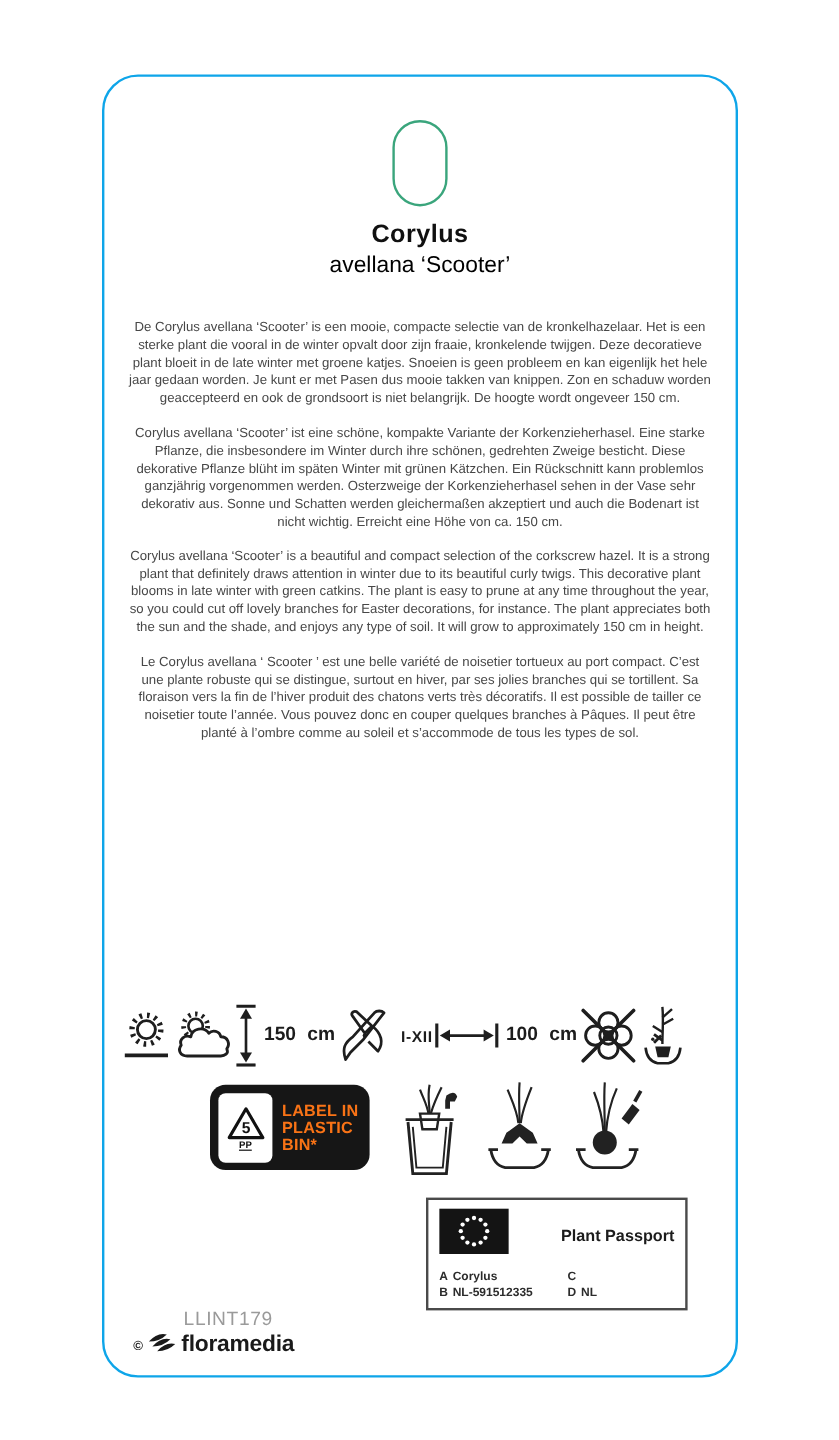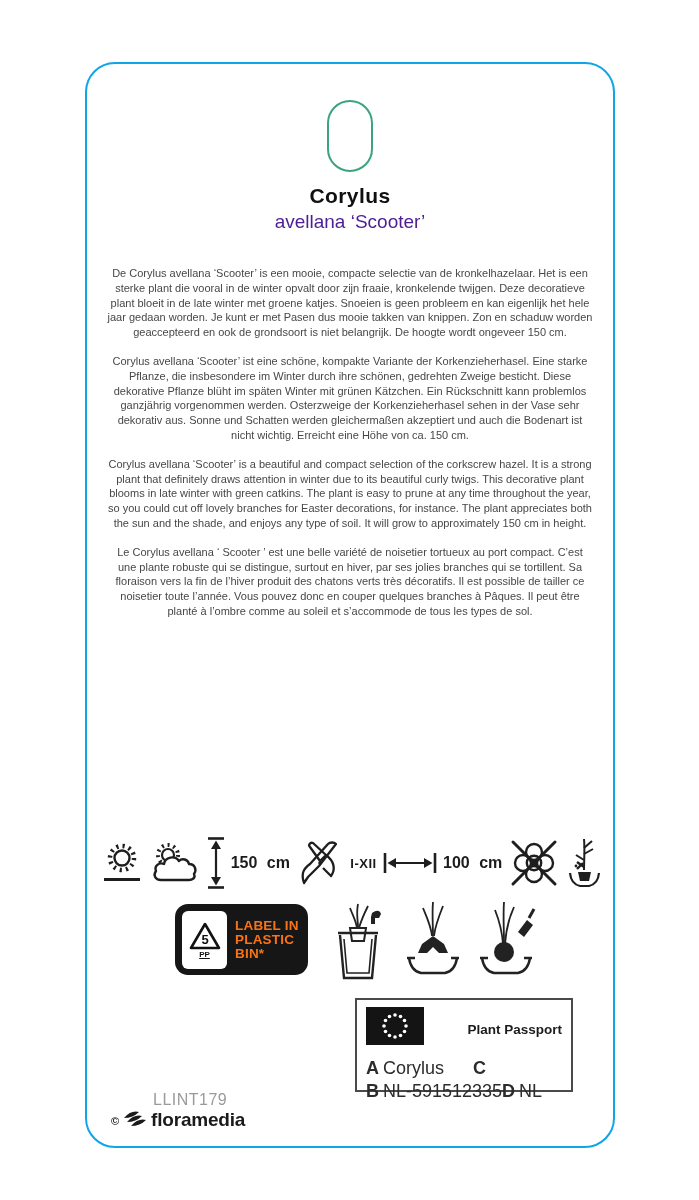--- a/index.html
+++ b/index.html
@@ -7,28 +7,28 @@
   .page { position:relative; width:699px; height:1200px; background:#ffffff; }
 
   .card { position:absolute; left:85px; top:62px; width:530px; height:1086px;
           background:#ffffff; border:2px solid #0ea5e9; border-radius:30px; }
 
   .hang-hole { position:absolute; left:50%; top:36px; transform:translateX(-50%);
                width:46px; height:72px; border:2.5px solid #3aa57c; border-radius:24px; background:#fff; }
 
   .title-block { position:absolute; top:120px; left:0; right:0; text-align:center; color:#101010; }
   .title { font-size:21px; font-weight:bold; letter-spacing:.4px; }
-  .subtitle { font-size:19px; font-weight:400; margin-top:3px; color:#4c1d95; }
+  .subtitle { font-size:19px; font-weight:400; margin-top:3px; color:#000000; }
 
   .descriptions { position:absolute; top:202px; left:20px; right:20px; text-align:center;
                   font-size:11px; line-height:14.8px; color:#474747; }
   .descriptions p { margin-bottom:14px; }
 
   .icons-row { position:absolute; top:766px; left:12px; right:12px; height:66px;
-               display:flex; align-items:center; justify-content:space-between; }
+               display:flex; align-items:center; }
   .attr-group { display:flex; align-items:center; gap:5px; }
   .attr-label { font-size:16px; font-weight:600; color:#1c1c1c; word-spacing:5px; white-space:nowrap; }
   .attr-label.small { font-size:13px; word-spacing:0; letter-spacing:.5px; }
   .icons-row svg { display:block; }
 
   .care-row { position:absolute; top:840px; left:88px; right:60px; height:90px; display:flex; align-items:flex-start; }
 
   .recycle-badge { width:133px; height:71px; background:#161616; border-radius:13px;
                    display:flex; align-items:center; padding:6px 7px; flex:none; }
   .recycle-box { width:45px; height:58px; background:#ffffff; border-radius:6px;
@@ -36,21 +36,21 @@
   .recycle-pp { font-size:8px; font-weight:bold; color:#111; margin-top:-1px;text-decoration:underline; }
   .recycle-text { margin-left:8px; color:#f97316; font-weight:bold; font-size:13.5px; line-height:14px; letter-spacing:.2px; }
 
   .pictos { display:flex; gap:17px; margin-left:20px; margin-top:-4px; }
   .pictos svg { display:block; }
 
   .passport { position:absolute; left:268px; top:934px; width:218px; height:94px;
               border:2px solid #4a4a4a; background:#fff; padding:7px 9px; color:#2c2c2c; }
   .pp-top { display:flex; align-items:center; }
   .pp-title { flex:1; text-align:right; font-weight:bold; font-size:13.5px; margin-top:2px; color:#1c1c1c; }
-  .pp-rows { margin-top:9px; font-size:18px; }
+  .pp-rows { margin-top:9px; font-size:10px;font-weight:bold; }
   .pp-row { display:flex; margin-top:2px; }
   .pp-cell { flex:1.2; white-space:nowrap; }
   .pp-cell.right { flex:1; }
   .pp-cell b { margin-right:4px; }
 
   .print-code { position:absolute; left:66px; top:1027px; font-size:16px; color:#9a9a9a; letter-spacing:.5px; }
   .brand-row { position:absolute; left:24px; top:1045px; display:flex; align-items:center; gap:4px; color:#1a1a1a; }
   .brand-copy { font-size:11px; font-weight:bold; margin-top:2px; }
   .brand-name { font-size:19px; font-weight:bold; letter-spacing:-.2px; }
 </style>

